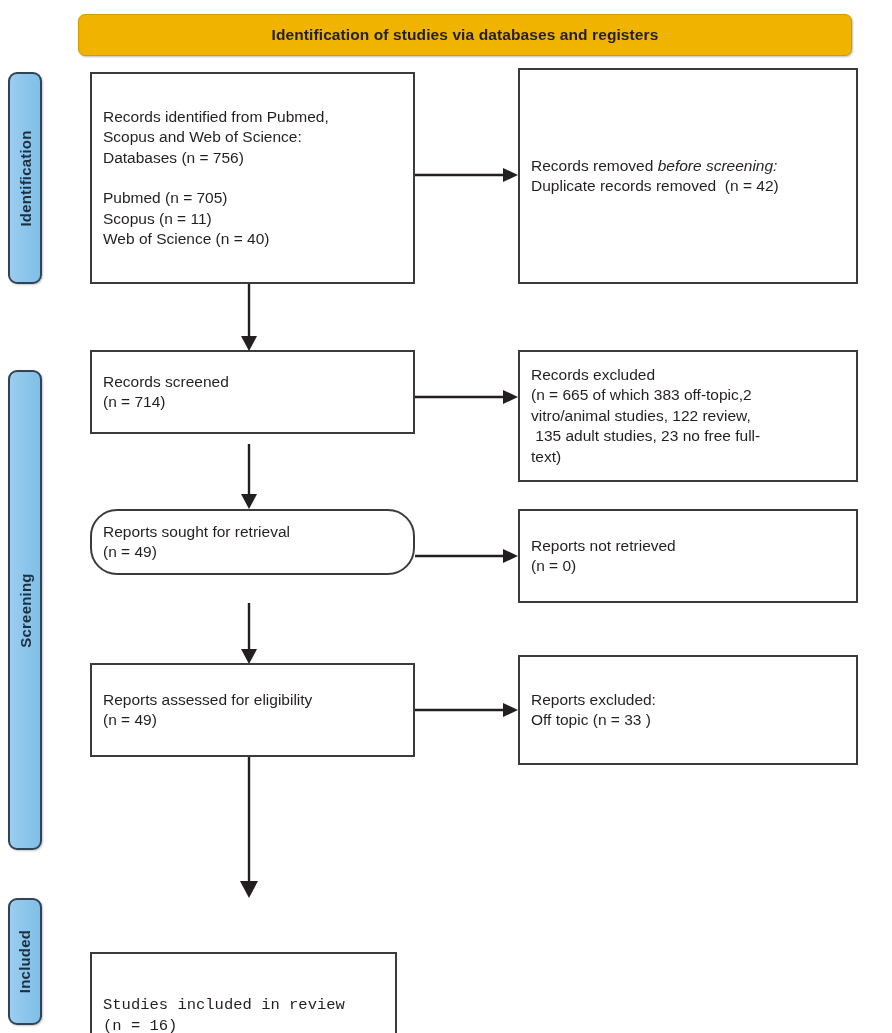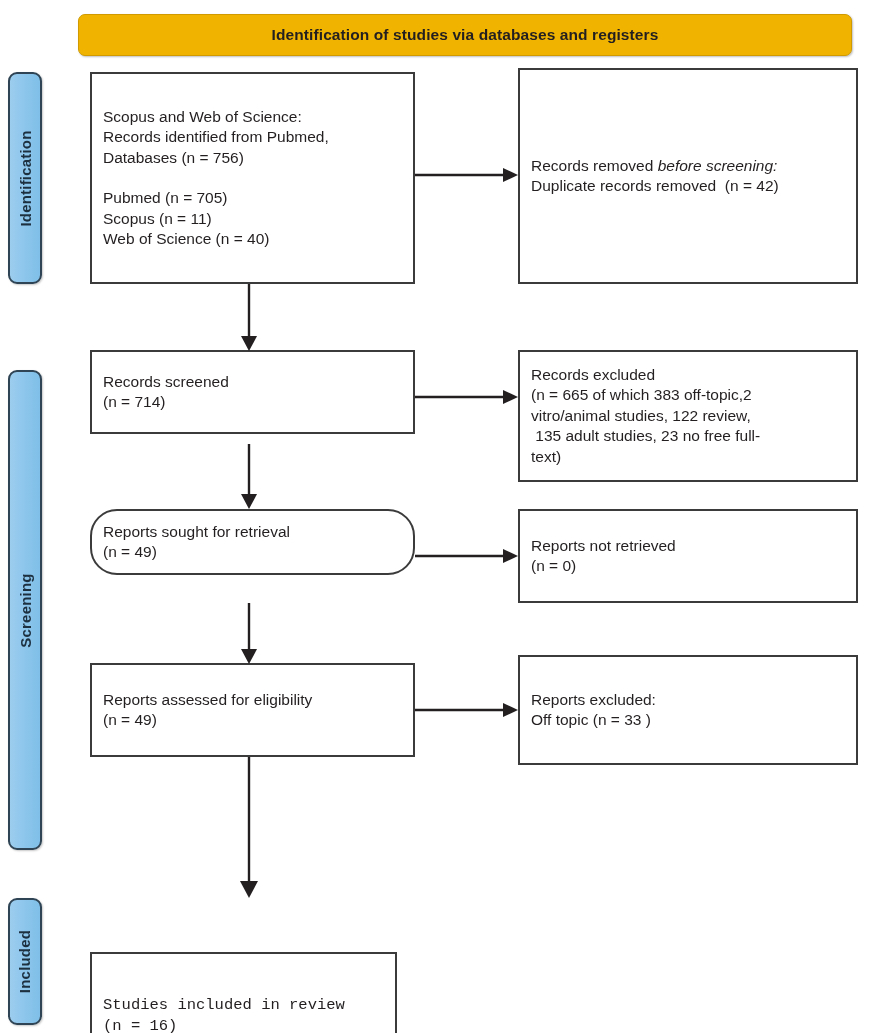--- a/index.html
+++ b/index.html
@@ -107,22 +107,22 @@
 
   <div class="phase-tab" style="left:8px; top:370px; width:34px; height:480px;">
     <span>Screening</span>
   </div>
 
   <div class="phase-tab" style="left:8px; top:898px; width:34px; height:127px;">
     <span>Included</span>
   </div>
 
   <div class="flow-box" style="left:90px; top:72px; width:325px; height:212px;">
+    <div class="line">Records identified from Pubmed,</div>
     <div class="line">Scopus and Web of Science:</div>
-    <div class="line">Records identified from Pubmed,</div>
     <div class="line">Databases (n = 756)</div>
     <div class="line gap"></div>
     <div class="line">Pubmed (n = 705)</div>
     <div class="line">Scopus (n = 11)</div>
     <div class="line">Web of Science (n = 40)</div>
   </div>
 
   <div class="flow-box" style="left:518px; top:68px; width:340px; height:216px;">
     <div class="line">Records removed <em>before screening:</em></div>
     <div class="line">Duplicate records removed  (n = 42)</div>

